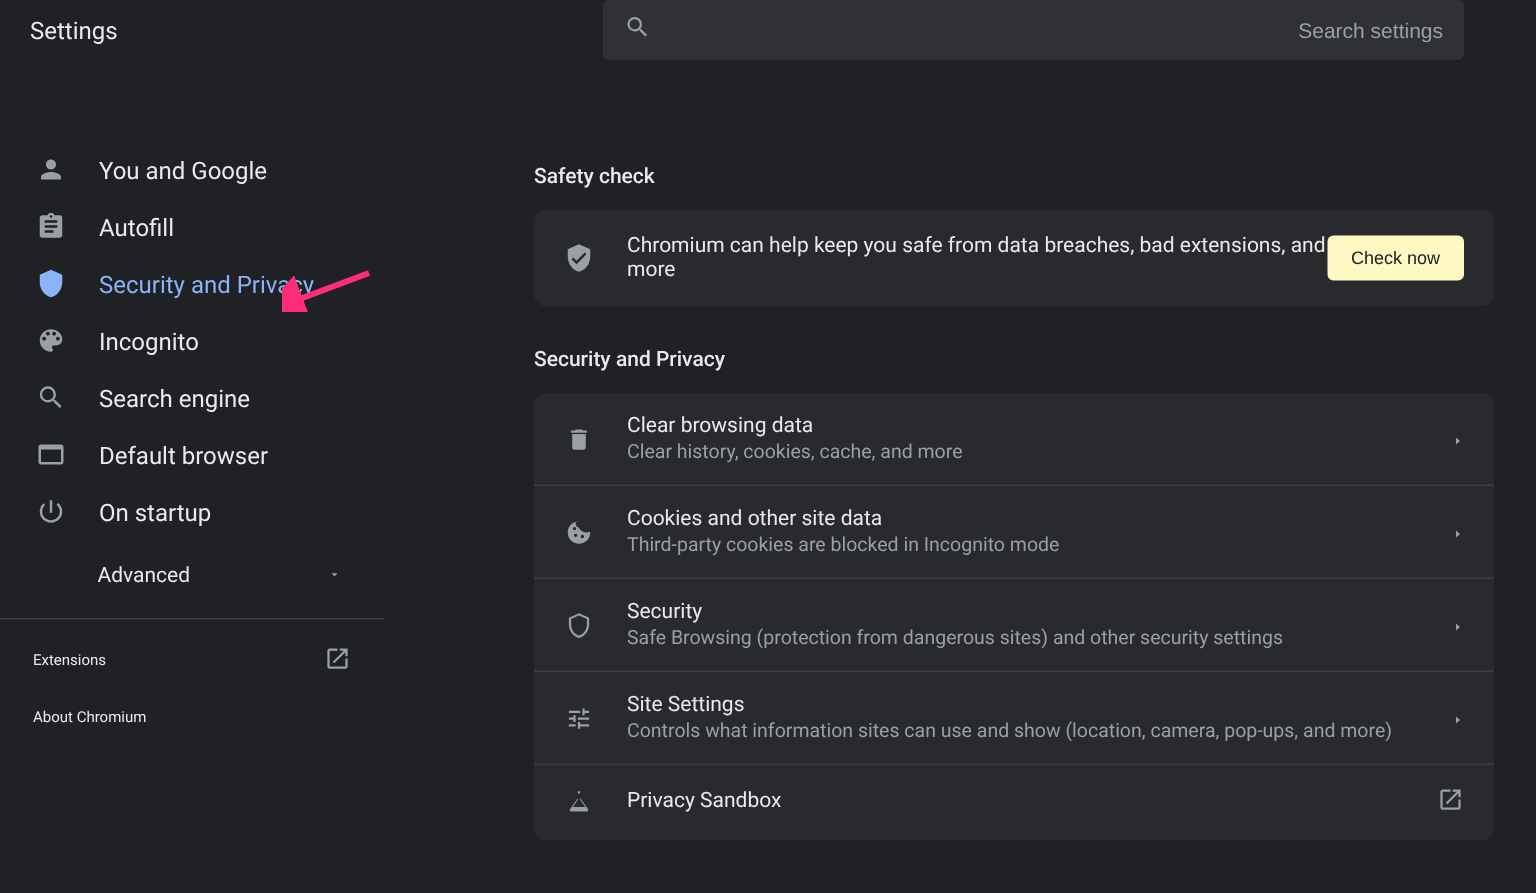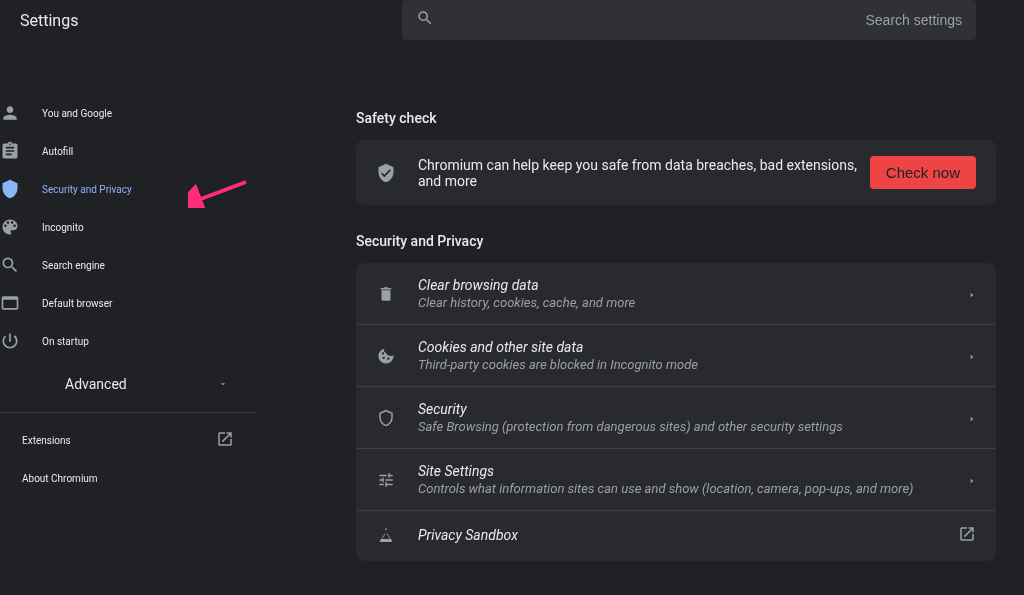--- a/index.html
+++ b/index.html
@@ -6,37 +6,37 @@
   html, body { width: 1024px; height: 595px; font-family: Roboto, Arial, sans-serif; background: #202124; color: #e8eaed; overflow: hidden; }
   .root { display: flex; flex-direction: column; width: 100%; height: 100%; gap: 40px; }
   .header { display: flex; align-items: center; height: 56px; padding: 0 20px; }
   .title { font-size: 16px; font-weight: 400; color: #e8eaed; margin-right: 56px; }
   .search-wrap { flex: 1; display: flex; align-items: center; background: #303134; border-radius: 4px; height: 40px; padding: 0 14px; margin-left: 268px; margin-right: 28px; }
   .search-wrap svg { flex-shrink: 0; }
   .search-input { flex: 1; background: transparent; border: none; outline: none; color: #9aa0a6; font-size: 14px; margin-left: 16px; text-align: right; }
   .search-input::placeholder { color: #9aa0a6; }
   .body { display: flex; flex: 1; }
   .sidebar { width: 256px; padding-top: 14px; position: relative; }
-  .nav-item { display: flex; align-items: center; height: 38px; cursor: pointer; font-size: 10px; color: #e8eaed; text-align: right; }
+  .nav-item { display: flex; align-items: center; height: 38px; padding-left: 24px; cursor: pointer; font-size: 16px; color: #e8eaed; text-align: right; }
   .nav-item.active { color: #8ab4f8; }
   .nav-item .icon { width: 20px; height: 20px; display: flex; align-items: center; justify-content: center; margin-right: 22px; }
   .advanced { display: flex; align-items: center; justify-content: space-between; height: 40px; padding: 0 28px 0 22px; font-size: 14px; color: #e8eaed; cursor: pointer; margin-top: 4px; margin-left: 43px; }
   .divider { height: 1px; background: #3c4043; margin: 8px 0; }
   .footer-item { display: flex; align-items: center; justify-content: space-between; height: 38px; padding: 0 22px; font-size: 10px; color: #e8eaed; cursor: pointer; }
   .main { flex: 1; padding: 24px 28px 24px 0; margin-left: 100px; }
   .section-title { font-size: 14px; font-weight: 500; color: #e8eaed; margin-bottom: 14px; margin-top: 6px; }
   .card { background: #292a2d; border-radius: 8px; margin-bottom: 28px; }
   .safety-row { display: flex; align-items: center; padding: 16px 20px; }
   .safety-row .icon { width: 20px; margin-right: 22px; display: flex; justify-content: center; }
   .safety-text { flex: 1; font-size: 14px; color: #e8eaed; }
-  .check-btn { background: #ef4444; color: #202124; border: none; border-radius: 4px; font-size: 15px; font-weight: 500; padding: 8px 16px; cursor: pointer; }
+  .check-btn { background: #fef9c3; color: #202124; border: none; border-radius: 4px; font-size: 12px; font-weight: 500; padding: 8px 16px; cursor: pointer; }
   .list-row { display: flex; align-items: center; padding: 14px 20px; border-bottom: 1px solid #3c4043; cursor: pointer; }
   .list-row:last-child { border-bottom: none; }
   .list-row .icon { width: 20px; margin-right: 22px; display: flex; justify-content: center; color: #9aa0a6; }
-  .list-text { flex: 1; font-style: italic; }
+  .list-text { flex: 1; }
   .list-title { font-size: 14px; color: #e8eaed; margin-bottom: 2px; }
   .list-sub { font-size: 13px; color: #9aa0a6; }
   .chevron { color: #9aa0a6; }
   .arrow-annotation { position: absolute; left: 188px; top: 98px; pointer-events: none; z-index: 10; }
 </style>
 </head>
 <body>
 
 <div class="root">
   <div class="header">

